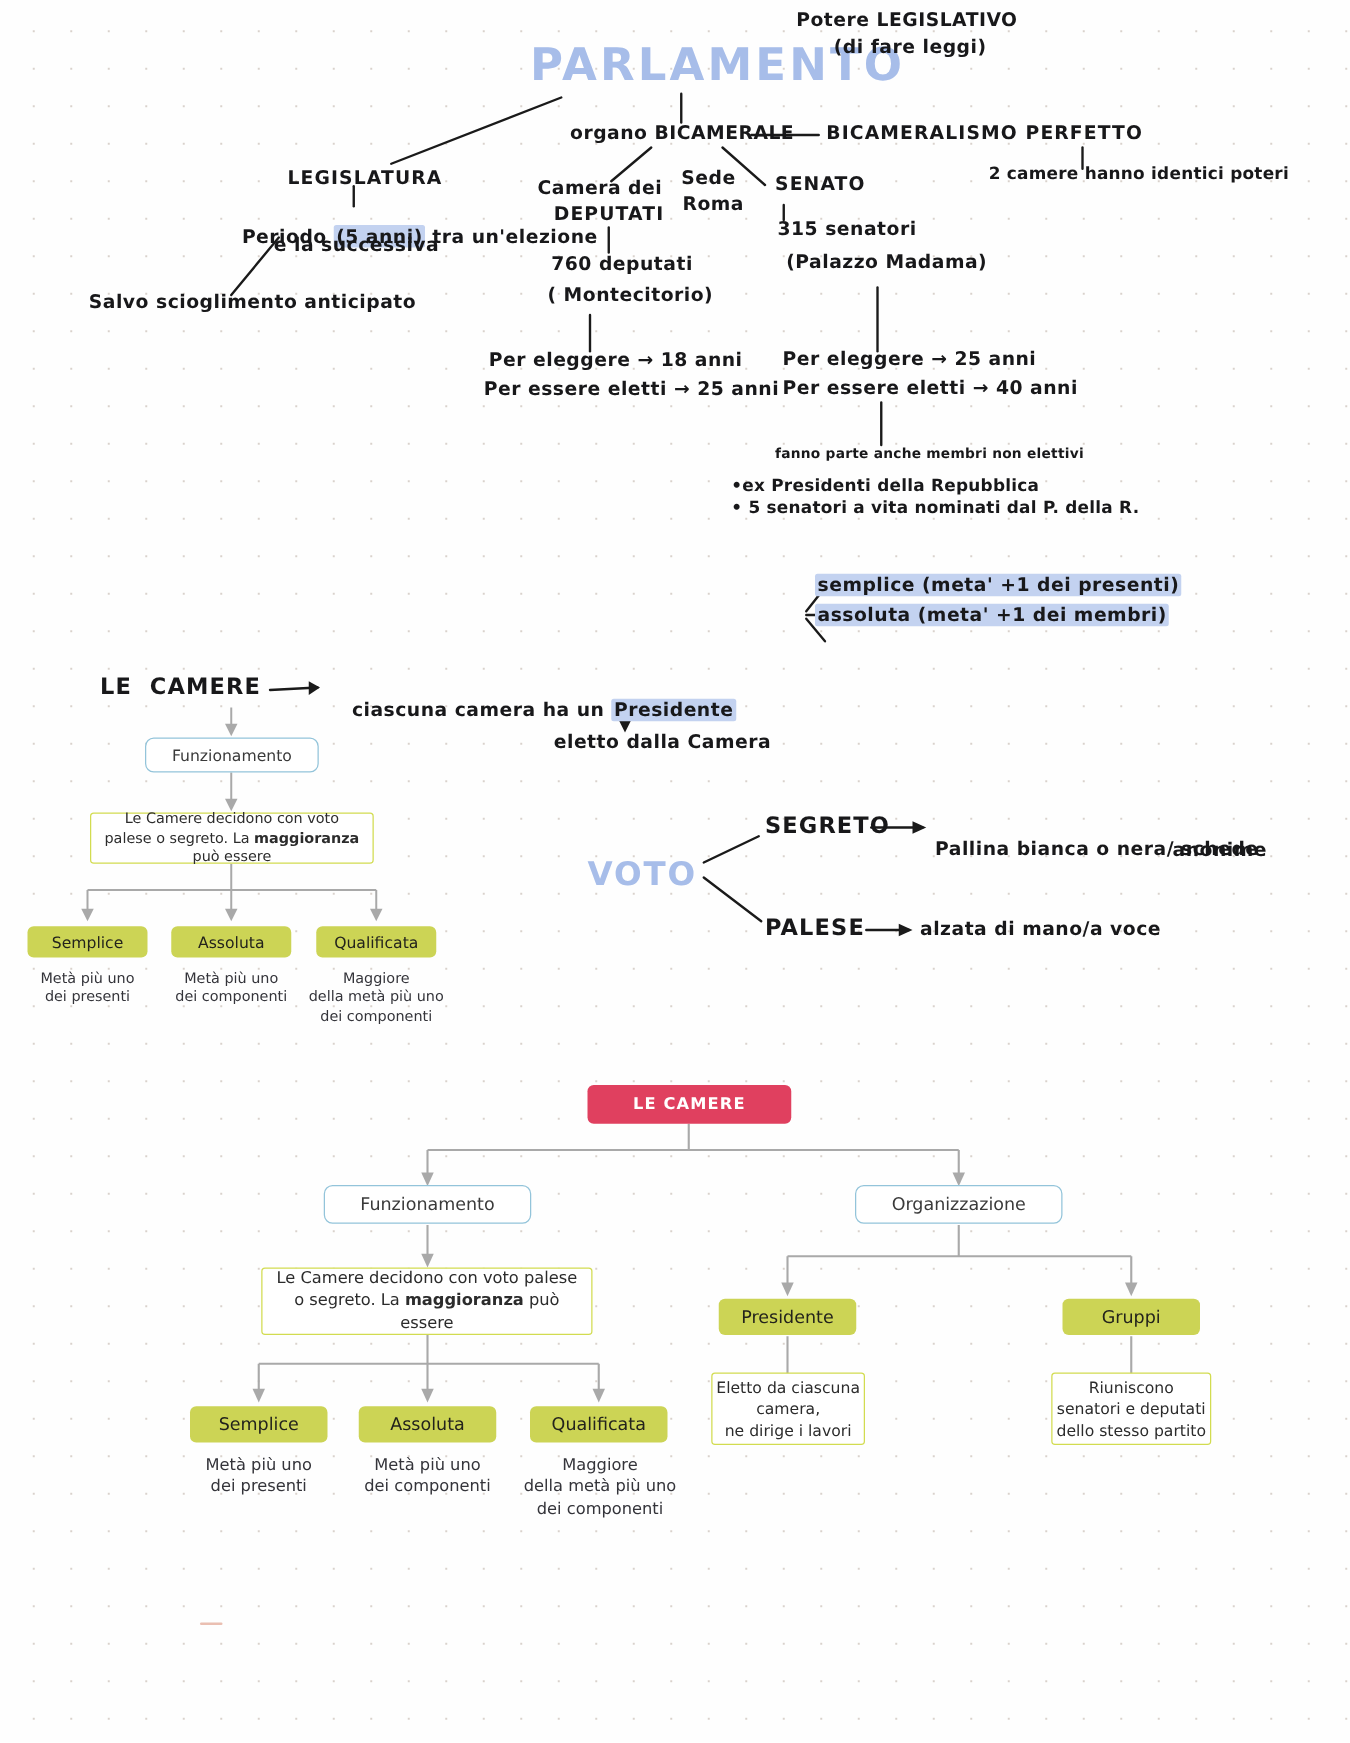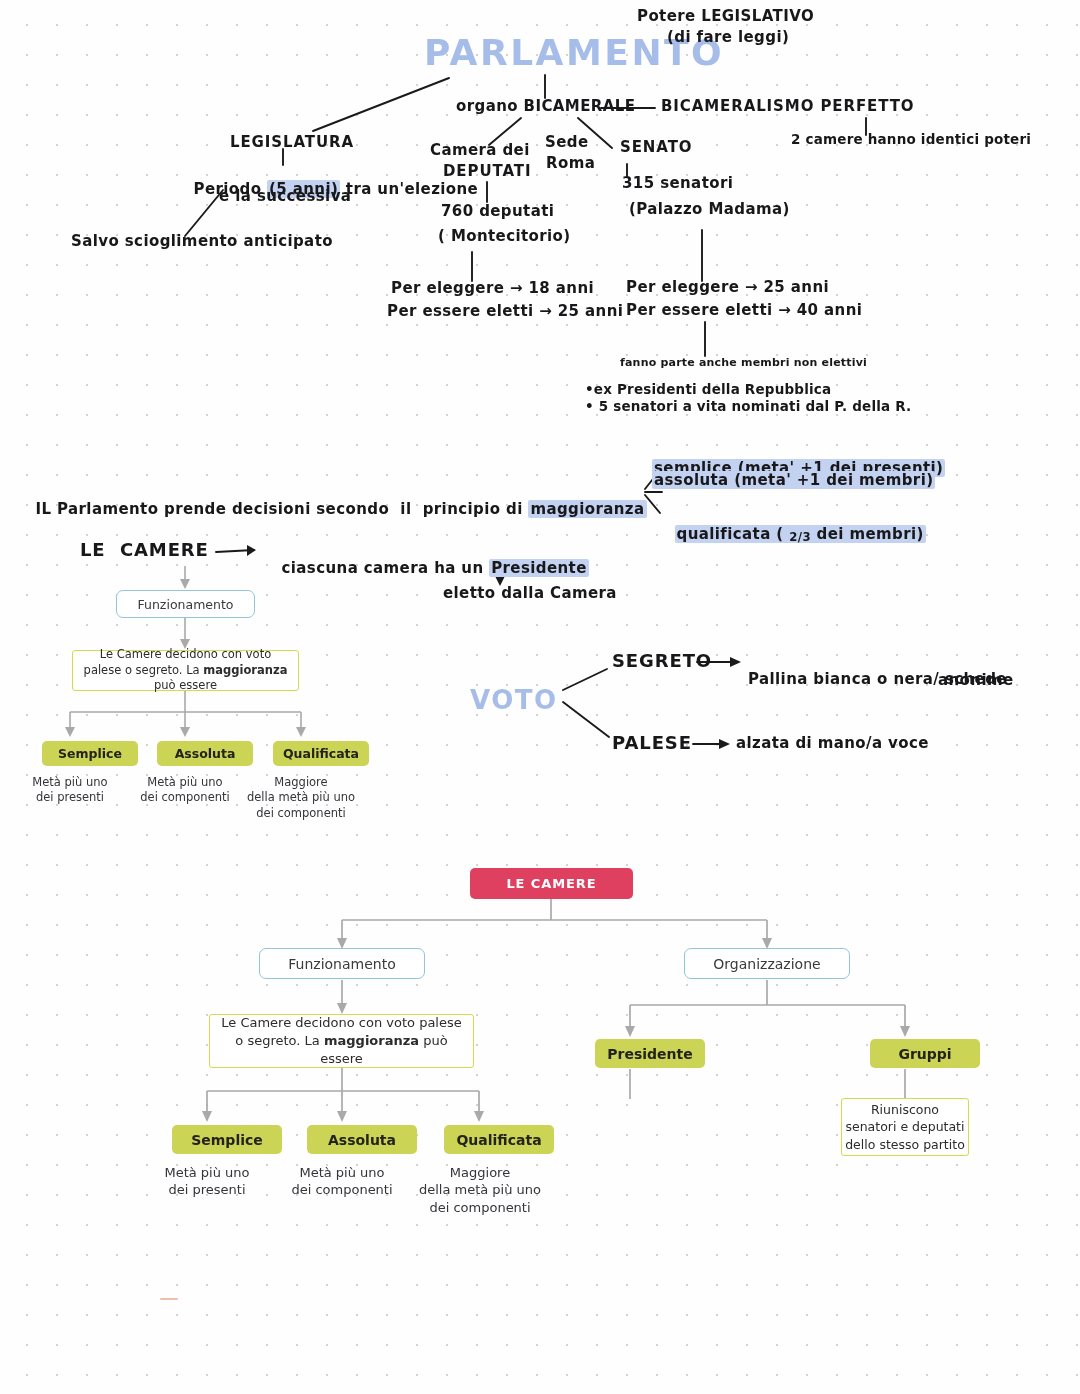--- a/index.html
+++ b/index.html
@@ -80,23 +80,22 @@
     border: 1.8px solid #d2dc50;
     border-radius: 3px;
     font-size: 11.5px;
     line-height: 1.38;
     color: #2c2c2c;
   }
   .box-green {
     background: #ccd455;
     border-radius: 5px;
     font-size: 12.5px;
-    font-weight: 700;
+    font-weight: 400;
     color: #23231c;
-    margin-left: 20px;
   }
   .box-red {
     background: #e0405f;
     border-radius: 5px;
     font-size: 13px;
     font-weight: 700;
     color: #ffffff;
     letter-spacing: 0.9px;
   }
   .cap {
@@ -198,28 +197,22 @@
 
   <div class="hw med" style="left:391px; top:280px;">Per eleggere → 18 anni</div>
   <div class="hw med" style="left:387px; top:303px;">Per essere eletti → 25 anni</div>
   <div class="hw med" style="left:626px; top:279px;">Per eleggere → 25 anni</div>
   <div class="hw med" style="left:626px; top:302px;">Per essere eletti → 40 anni</div>
 
   <div class="hw small" style="left:620px; top:357px; font-size:11px;">fanno parte anche membri non elettivi</div>
   <div class="hw small" style="left:585px; top:382px; font-size:13.5px;">•ex Presidenti della Repubblica</div>
   <div class="hw small" style="left:585px; top:399px; font-size:13.5px;">• 5 senatori a vita nominati dal P. della R.</div>
 
-  <div class="hw med" style="left:13px; top:483px;">
-    <span>IL Parlamento prende decisioni secondo  il  principio di </span><span class="hl">maggioranza</span>
-  </div>
   <div class="hw med" style="left:652px; top:460px;"><span class="hl">semplice (meta' +1 dei presenti)</span></div>
-  <div class="hw med" style="left:652px; top:472px;"><span class="hl">assoluta (meta' +1 dei membri)</span></div>
-  <div class="hw med" style="left:652px; top:508px;">
-    <span class="hl"><span>qualificata ( </span><span class="frac"><span>2</span>/<span>3</span></span><span> dei membri)</span></span>
-  </div>
+  <div class="hw med" style="left:652px; top:484px;"><span class="hl">assoluta (meta' +1 dei membri)</span></div>
 
   <div class="hw big caps" style="left:80px; top:539px;">LE  CAMERE</div>
   <div class="hw med" style="left:259px; top:542px;">
     <span>ciascuna camera ha un </span><span class="hl">Presidente</span>
   </div>
   <div class="hw med" style="left:443px; top:585px;">eletto dalla Camera</div>
 
   <div class="hw voto" style="left:470px; top:685px;">VOTO</div>
   <div class="hw big caps" style="left:612px; top:650px;">SEGRETO</div>
   <div class="hw med" style="left:748px; top:651px;margin-top:20px;">Pallina bianca o nera/ schede</div>
@@ -331,20 +324,27 @@
     <div>Metà più uno</div>
     <div>dei componenti</div>
   </div>
   <div class="cap" style="left:409px; top:1164px; width:142px; font-size:13px;">
     <div>Maggiore</div>
     <div>della metà più uno</div>
     <div>dei componenti</div>
   </div>
 
   <div class="box box-green" style="left:575px; top:1039px; width:110px; height:29px; font-size:14px;">Presidente</div>
+  <div class="box box-white-yellow" style="left:569px; top:1098px; width:123px; height:58px; font-size:12.5px;">
+    <div>
+      <div>Eletto da ciascuna</div>
+      <div>camera,</div>
+      <div>ne dirige i lavori</div>
+    </div>
+  </div>
 
   <div class="box box-green" style="left:850px; top:1039px; width:110px; height:29px; font-size:14px;">Gruppi</div>
   <div class="box box-white-yellow" style="left:841px; top:1098px; width:128px; height:58px; font-size:12.5px;">
     <div>
       <div>Riuniscono</div>
       <div>senatori e deputati</div>
       <div>dello stesso partito</div>
     </div>
   </div>
 

